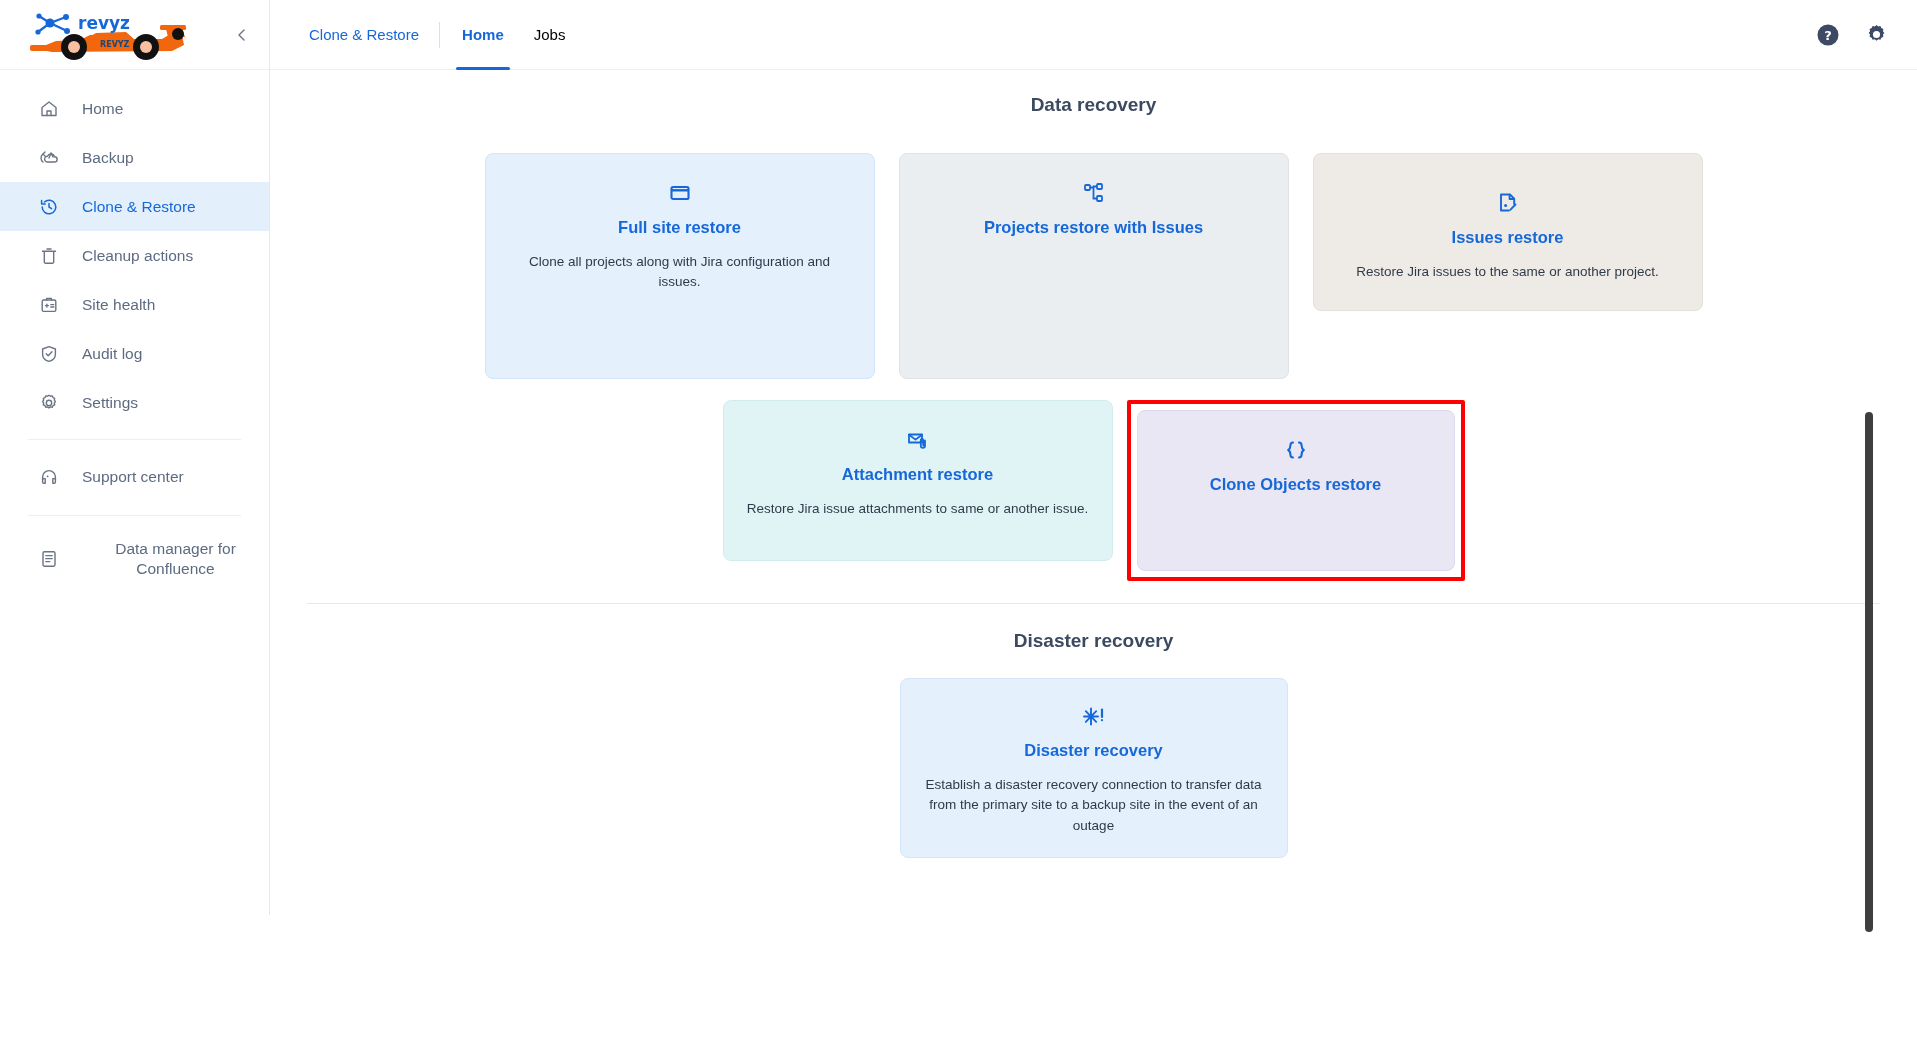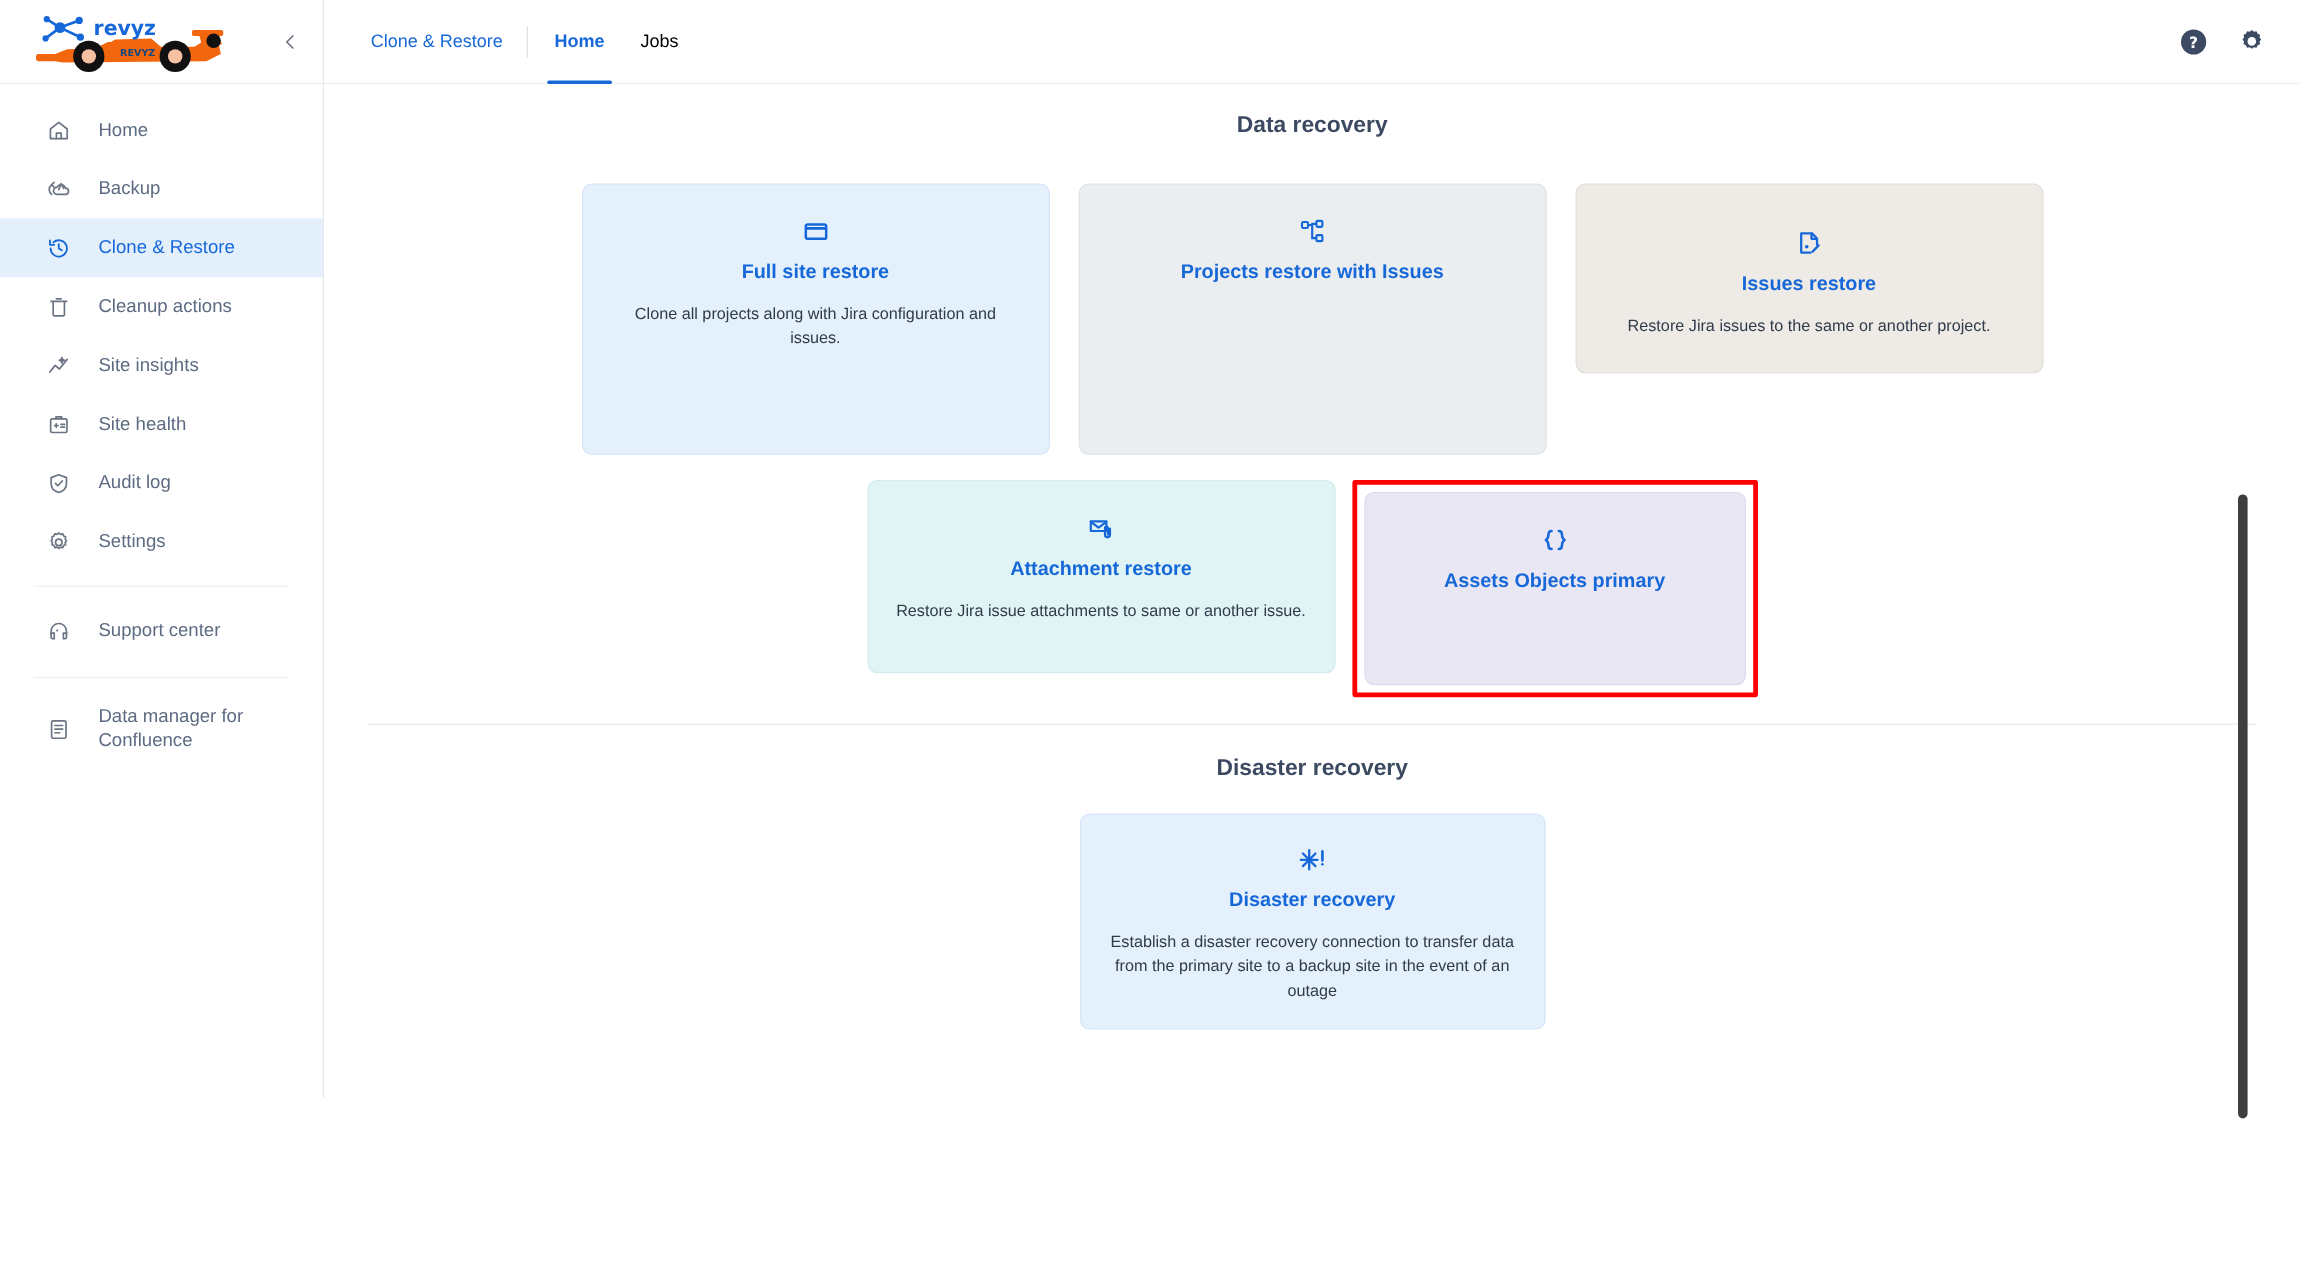--- a/index.html
+++ b/index.html
@@ -40,21 +40,21 @@
     height: 49px;
     padding-left: 38px;
     color: #5d6b82;
     font-size: 15.5px;
     cursor: pointer;
     gap: 22px;
   }
   .nav-item .ico { width: 22px; height: 22px; display: flex; align-items: center; justify-content: center; flex: 0 0 22px; }
   .nav-item.active { background: #e4effc; color: #1668d9; }
   .nav-item.active .ico svg { stroke: #1668d9; }
-  .nav-item.tall { height: 58px; align-items: center; }
+  .nav-item.tall { height: 58px; align-items: center; text-align: center; }
   .nav-item.tall .label { line-height: 1.32; }
   .nav-sep { height: 1px; background: #eceef1; margin: 12px 28px 12px 28px; }
   .nav-sep.wide { margin: 14px 28px; }
 
   
   .main { flex: 1; position: relative; height: 915px; }
   .topbar {
     height: 70px; border-bottom: 1px solid #eceef1;
     display: flex; align-items: center;
     padding-left: 35px; padding-right: 30px;
@@ -216,29 +216,20 @@
         <span class="ico">
           <svg width="20" height="20" viewBox="0 0 20 20" fill="none" stroke="#6b7483" stroke-width="1.4" stroke-linecap="round" stroke-linejoin="round">
             <path d="M3.5 5.2 h13"></path>
               <path d="M8 3 h4"></path>
             <path d="M5.3 5.6 v10.4 a1.2 1.2 0 0 0 1.2 1.2 h7 a1.2 1.2 0 0 0 1.2-1.2 V5.6"></path>
           </svg>
         </span>
         <span class="label">Cleanup actions</span>
       </div>
 
-      <div class="nav-item">
-        <span class="ico">
-          <svg width="20" height="20" viewBox="0 0 20 20" fill="none" stroke="#6b7483" stroke-width="1.4" stroke-linecap="round" stroke-linejoin="round">
-            <path d="M2.5 15 L7 9.5 L10.5 12.5 L17 4.5"></path>
-            <path d="M12.6 3 l.6 1.6 1.6 .6 -1.6 .6 -.6 1.6 -.6-1.6 -1.6-.6 1.6-.6 Z" fill="#6b7483"></path>
-          </svg>
-        </span>
-        <span class="label">Site insights</span>
-      </div>
 
       <div class="nav-item">
         <span class="ico">
           <svg width="20" height="20" viewBox="0 0 20 20" fill="none" stroke="#6b7483" stroke-width="1.4" stroke-linecap="round" stroke-linejoin="round">
             <rect x="3.2" y="5" width="13.6" height="11.4" rx="1.4"></rect>
             <path d="M7.6 5 V3.4 h4.8 V5"></path>
             <path d="M6.4 10.6 h3 M7.9 9.1 v3"></path>
             <path d="M11.8 9.6 h3 M11.8 12 h3"></path>
           </svg>
         </span>
@@ -378,21 +369,21 @@
         </div>
 
         <div class="highlight-box">
           <div class="card bg-lav h161" style="width:318px;">
             <span class="c-icon">
               <svg width="26" height="24" viewBox="0 0 26 24" fill="none" stroke="#1668d9" stroke-width="2.1" stroke-linecap="round" stroke-linejoin="round">
                 <path d="M10 4.5 c-2.2 0-2.6 1.3-2.6 3 0 1.8-.4 3.4-2.2 4.5 1.8 1.1 2.2 2.7 2.2 4.5 0 1.7 .4 3 2.6 3"></path>
                 <path d="M16 4.5 c2.2 0 2.6 1.3 2.6 3 0 1.8 .4 3.4 2.2 4.5 -1.8 1.1-2.2 2.7-2.2 4.5 0 1.7-.4 3-2.6 3"></path>
               </svg>
             </span>
-            <div class="c-title">Assets Objects primary</div>
+            <div class="c-title">Clone Objects restore</div>
           </div>
         </div>
 
       </div>
 
       <div class="hr-divider"></div>
 
       <div class="dr-wrap">
         <h2 class="section-title dr">Disaster recovery</h2>
         <div class="dr-center">

